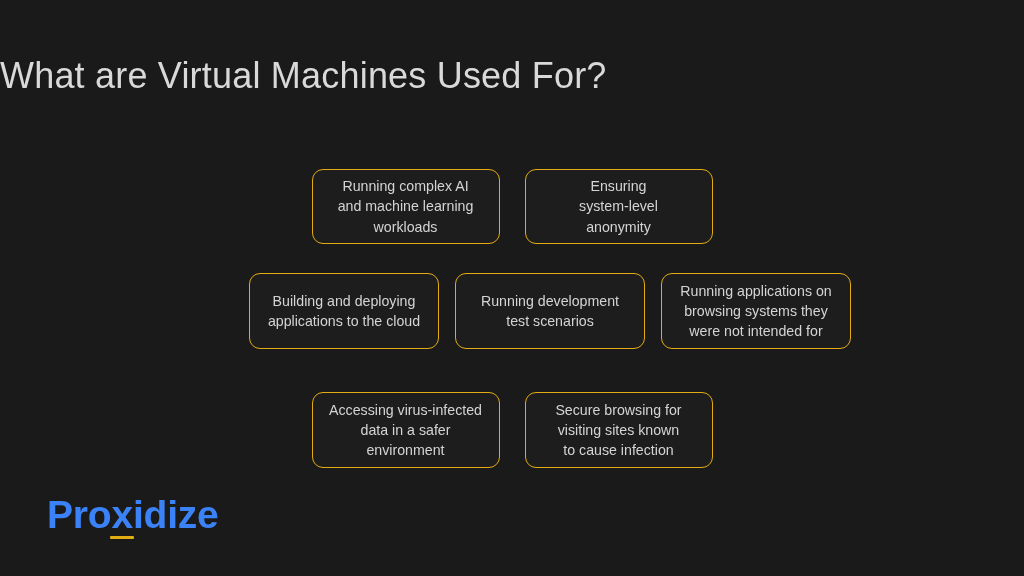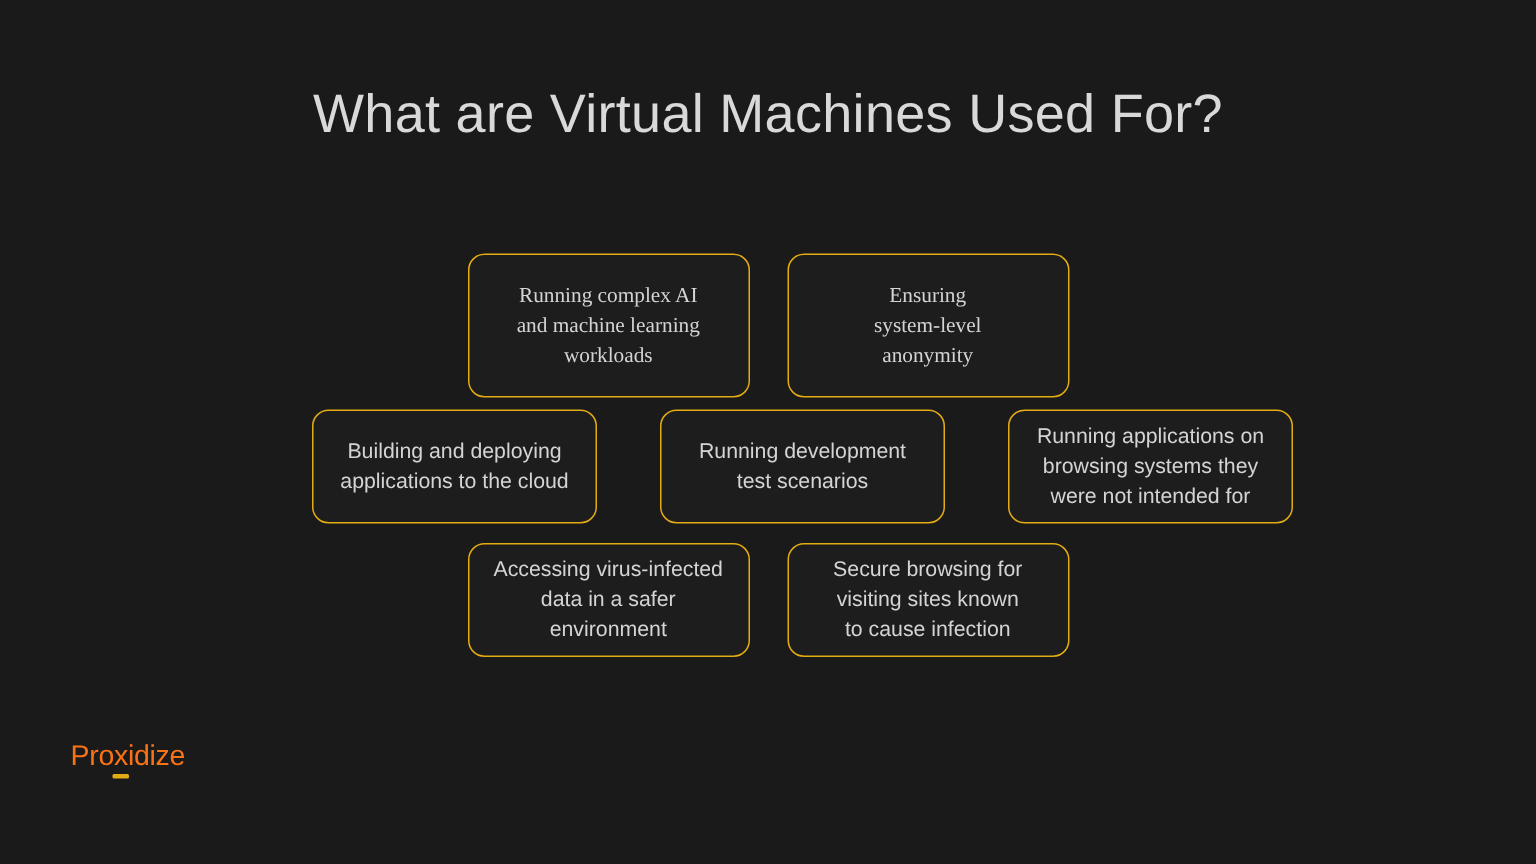--- a/index.html
+++ b/index.html
@@ -18,78 +18,77 @@
     position: relative;
     width: 1024px;
     height: 576px;
     background: #1a1a1a;
   }
   #page-title {
     position: absolute;
     top: 54px;
     left: 0;
     width: 1024px;
-    text-align: center;
     color: #d9d9d9;
     font-size: 36px;
     font-weight: 400;
     letter-spacing: 0.2px;
     line-height: 1.2;
   }
   .row {
     position: absolute;
     display: flex;
     justify-content: center;
   }
   #row-1 {
     top: 169px;
     left: 204px;
     width: 616px;
     gap: 25px;
   }
   #row-2 {
     top: 273px;
-    left: 91px;
+    left: 106px;
     width: 888px;
-    gap: 42px;
+    gap: 16px;
   }
   #row-3 {
-    top: 362px;
+    top: 392px;
     left: 204px;
     width: 616px;
     gap: 25px;
   }
   .card {
     box-sizing: border-box;
     border: 1.6px solid #e3ac12;
     border-radius: 11px;
     background: #1d1d1d;
     display: flex;
     align-items: center;
     justify-content: center;
     text-align: center;
     color: #d4d4d4;
     font-size: 14.2px;
     line-height: 1.42;
     padding: 6px 10px;
     white-space: pre-line;
   }
-  #row-1 .card { width: 188px; height: 96px; font-family: Liberation Serif, serif; }
+  #row-1 .card { width: 188px; height: 75px; }
   #row-3 .card { width: 188px; height: 76px; }
   #row-2 .card { width: 190px; height: 76px; }
   #row-1 .card:nth-child(2),
   #row-3 .card:nth-child(2) { width: 188px; }
 
   #logo {
     position: absolute;
     left: 47px;
     top: 495px;
-    color: #f97316;
-    font-size: 19px;
-    font-weight: 400;
+    color: #3b82f6;
+    font-size: 39px;
+    font-weight: 700;
     letter-spacing: -0.2px;
     line-height: 1;
     display: inline-block;
   }
   #logo .logo-text {
     position: relative;
     display: inline-block;
   }
   #logo .logo-x {
     position: relative;

